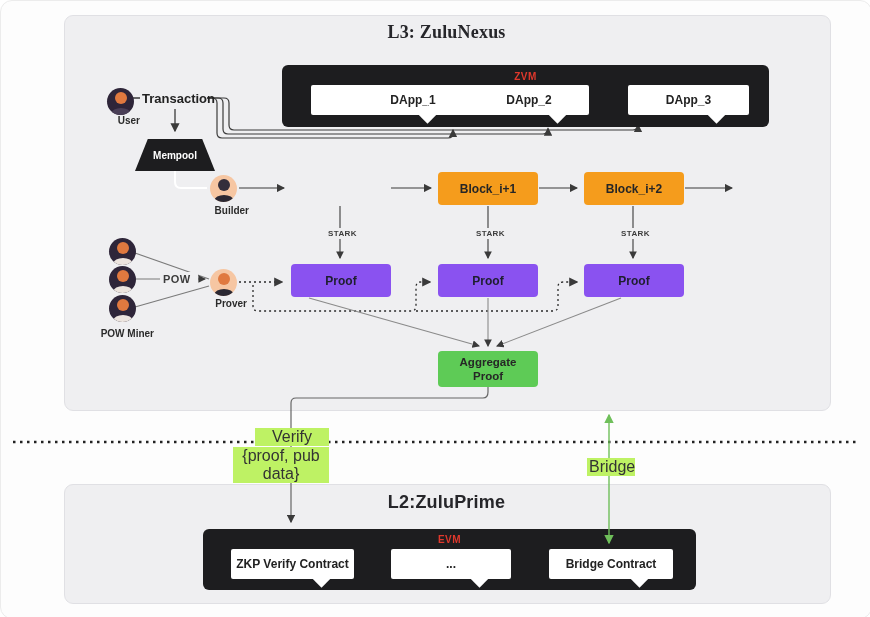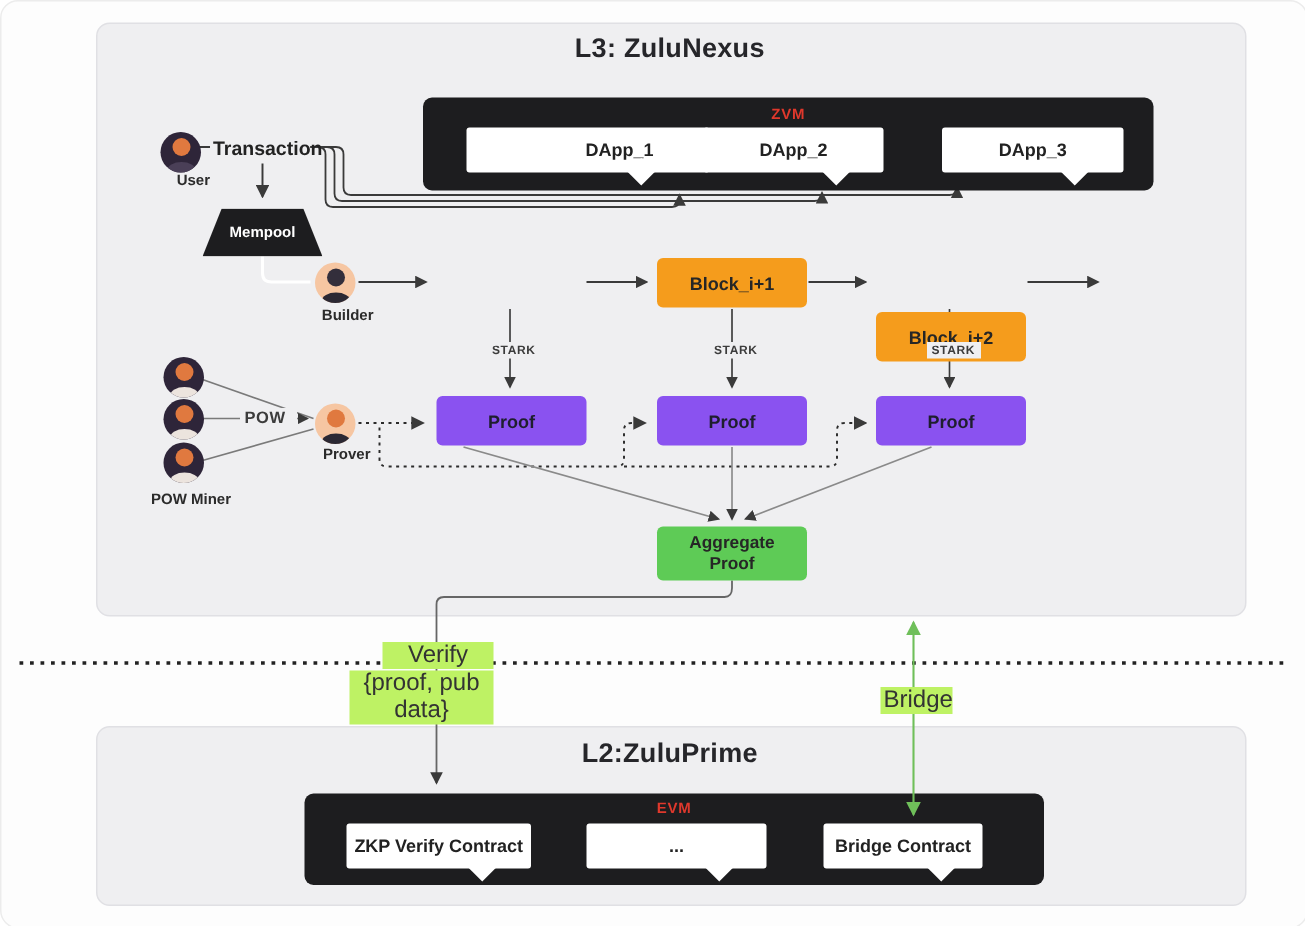--- a/index.html
+++ b/index.html
@@ -54,21 +54,21 @@
   .flow-label{position:absolute;font-size:16px;color:#333;text-align:center;background:#bef264;
               z-index:5;padding:0 2px;}
   .bold-label{position:absolute;font-size:13px;font-weight:bold;color:#222;z-index:5;}
 </style>
 </head>
 <body>
 
 <div id="page">
 
   <div class="panel" style="left:63px;top:14px;width:765px;height:394px;"></div>
-  <div class="panel-title" style="left:63px;top:21px;width:765px;">L3: ZuluNexus</div>
+  <div class="panel-title" style="left:63px;top:21px;width:765px;font-family:Liberation Serif, serif;">L3: ZuluNexus</div>
 
   <div class="panel" style="left:63px;top:483px;width:765px;height:118px;"></div>
   <div class="panel-title" style="left:63px;top:491px;width:765px;">L2:ZuluPrime</div>
 
   <svg class="wires" width="870" height="617" viewBox="0 0 870 617">
     <defs>
       <marker id="arr" markerWidth="7" markerHeight="7" refX="6" refY="3.5" orient="auto">
         <path d="M0,0 L7,3.5 L0,7 Z" fill="#3a3a3a"></path>
       </marker>
     </defs>
@@ -136,21 +136,21 @@
   </div>
 
   <div class="avatar pink a-builder" style="left:209px;top:174px;">
       <div class="head"></div>
       <div class="body"></div>
     </div>
   <div class="small-label" style="left:196px;top:204px;width:52px;">Builder</div>
   <div class="node orange" style="left:437px;top:171px;width:100px;height:33px;">
     <span>Block_i+1</span>
   </div>
-  <div class="node orange" style="left:583px;top:171px;width:100px;height:33px;margin-top:36px;">
+  <div class="node orange" style="left:583px;top:171px;width:100px;height:33px;">
     <span>Block_i+2</span>
   </div>
 
   <div class="tag-label" style="left:324px;top:227px;width:30px;">STARK</div>
   <div class="tag-label" style="left:472px;top:227px;width:30px;">STARK</div>
   <div class="tag-label" style="left:617px;top:227px;width:30px;">STARK</div>
 
   <div class="avatar dark a-miner" style="left:108px;top:237px;">
       <div class="head"></div>
       <div class="body"></div>
@@ -194,21 +194,21 @@
     <div class="vm-label" style="top:5px;">EVM</div>
   </div>
   <div class="whitebox" style="left:230px;top:548px;width:123px;height:30px;">
     <span>ZKP Verify Contract</span>
     <div class="tail"></div>
   </div>
   <div class="whitebox" style="left:390px;top:548px;width:120px;height:30px;">
     <span>...</span>
     <div class="tail"></div>
   </div>
-  <div class="whitebox" style="left:548px;top:548px;width:106px;height:30px;">
+  <div class="whitebox" style="left:548px;top:548px;width:124px;height:30px;">
     <span>Bridge Contract</span>
     <div class="tail"></div>
   </div>
 
   <svg class="wires-top" width="870" height="617" viewBox="0 0 870 617">
     <defs>
       <marker id="arrg" markerWidth="7" markerHeight="7" refX="6" refY="3.5" orient="auto">
         <path d="M0,0 L7,3.5 L0,7 Z" fill="#6fbf5a"></path>
       </marker>
     </defs>

